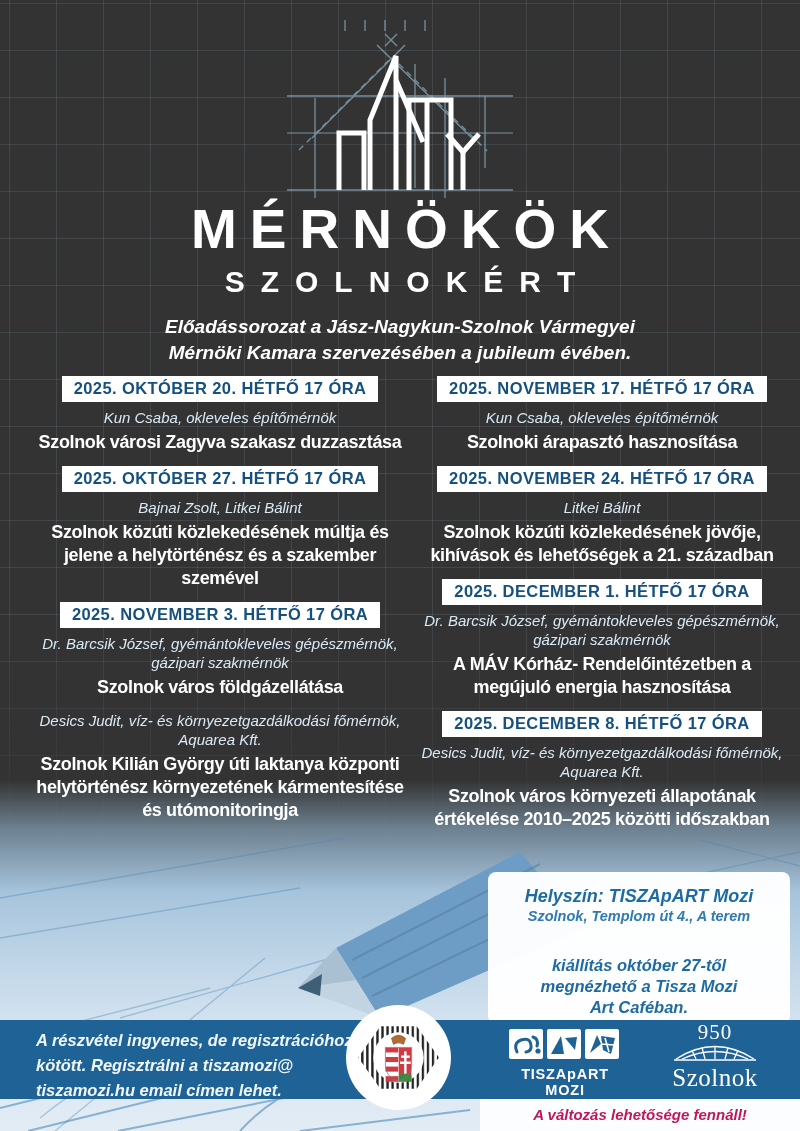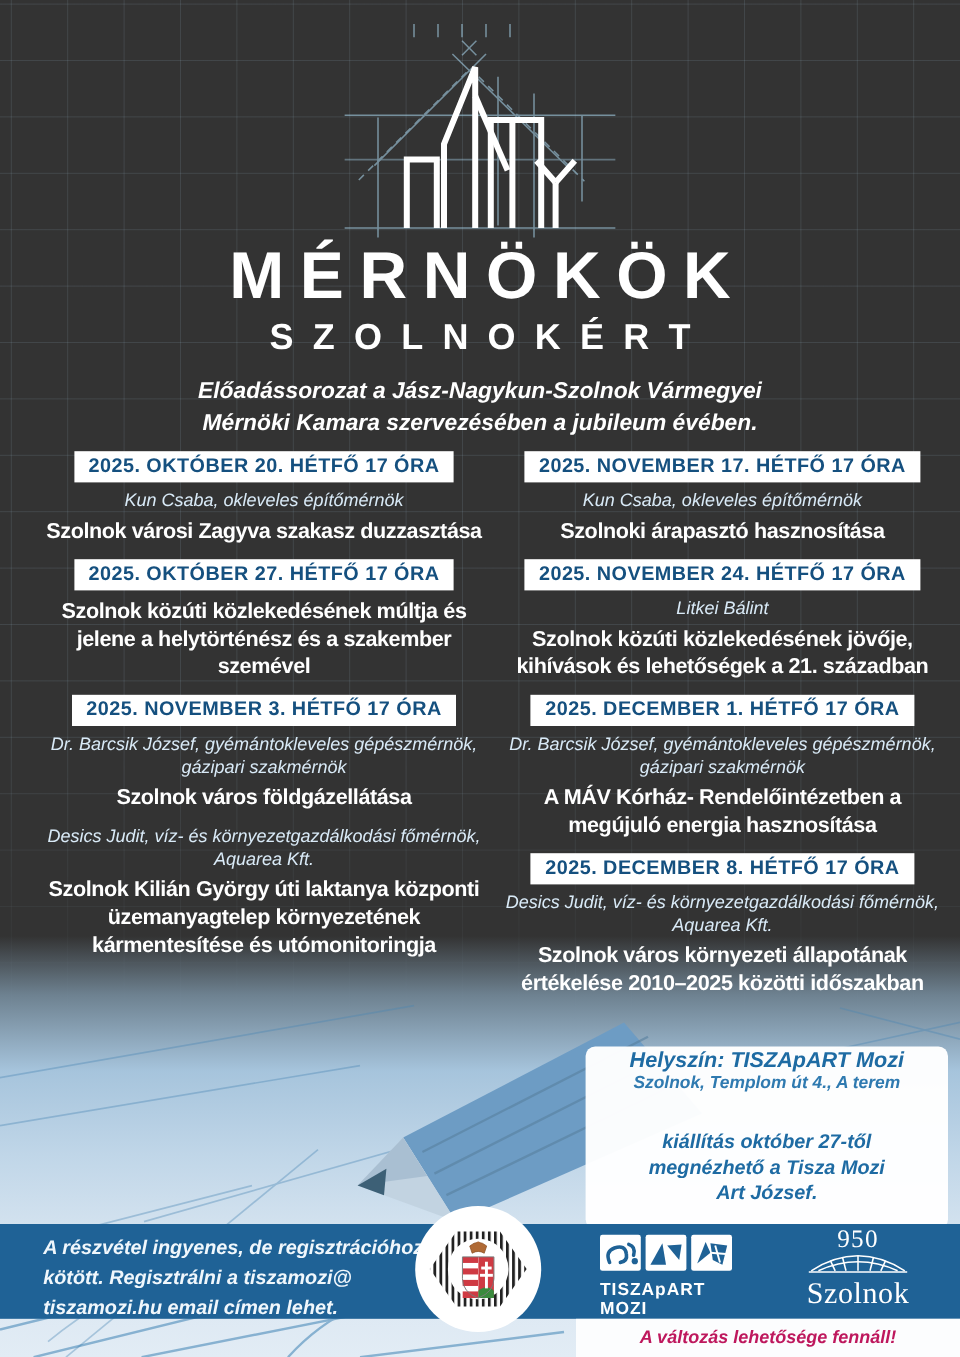--- a/index.html
+++ b/index.html
@@ -45,31 +45,31 @@
   .col-right{left:395px;margin-left:19px;}
   .event{margin-bottom:12px;}
   .date-badge{display:inline-block;background:#ffffff;color:#15507f;
     font-size:16.5px;font-weight:700;letter-spacing:.4px;
     padding:3px 12px 4px;margin-bottom:6px;}
   .speaker{color:#d9eaf7;font-size:15px;font-style:italic;line-height:19px;margin-bottom:4px;}
   .etitle{color:#ffffff;font-size:18px;font-weight:700;letter-spacing:-.35px;line-height:23px;}
   
   .venue-box{position:absolute;left:488px;top:872px;width:302px;height:152px;z-index:5;
     background:rgba(255,255,255,.97);border-radius:8px;text-align:center;
-    box-sizing:border-box;}
+    padding-top:13px;box-sizing:border-box;}
   .venue-line1{color:#1e6ba3;font-size:18px;font-weight:700;font-style:italic;line-height:22px;}
   .venue-line2{color:#2f7ab0;font-size:14.5px;font-weight:600;font-style:italic;line-height:18px;margin-bottom:9px;}
   .venue-note{color:#1e6ba3;font-size:16.5px;font-weight:700;font-style:italic;line-height:21px;}
   
   .bar{position:absolute;left:0;top:1020px;width:800px;height:79px;background:#1f6296;z-index:6;}
   .reg{position:absolute;left:36px;top:8px;width:320px;color:#f0f7fc;
     font-size:16.5px;font-weight:600;font-style:italic;line-height:25px;text-align:left;}
   .badge-circle{position:absolute;left:346px;top:-15px;width:105px;height:105px;
     background:#fff;border-radius:50%;z-index:7;}
-  .tiszapart{position:absolute;left:500px;top:8px;width:130px;}
+  .tiszapart{position:absolute;left:500px;top:8px;width:130px;text-align:center;}
   .tp-label{color:#fff;font-size:14.5px;font-weight:700;letter-spacing:.8px;margin-top:2px;}
   .szolnok950{position:absolute;left:648px;top:2px;width:134px;text-align:center;color:#fff;
     font-family:"Liberation Serif",serif;}
   .sz-950{font-size:21px;line-height:20px;letter-spacing:1px;}
   .sz-name{font-size:25px;line-height:24px;letter-spacing:.5px;}
   
   .tagline-panel{position:absolute;left:480px;top:1099px;width:320px;height:32px;z-index:6;
     background:#fcfdfe;text-align:center;}
   .tagline-panel span{display:inline-block;margin-top:7px;color:#be185d;
     font-size:15px;font-weight:700;font-style:italic;}
@@ -156,30 +156,31 @@
   </p>
 
   <section class="col col-left">
     <article class="event">
       <div class="date-badge">2025. OKTÓBER 20. HÉTFŐ 17 ÓRA</div>
       <div class="speaker">Kun Csaba, okleveles építőmérnök</div>
       <div class="etitle">Szolnok városi Zagyva szakasz duzzasztása</div>
     </article>
     <article class="event">
       <div class="date-badge">2025. OKTÓBER 27. HÉTFŐ 17 ÓRA</div>
+      <div class="speaker">Bajnai Zsolt, Litkei Bálint</div>
       <div class="etitle">Szolnok közúti közlekedésének múltja és jelene a helytörténész és a szakember szemével</div>
     </article>
     <article class="event">
       <div class="date-badge">2025. NOVEMBER 3. HÉTFŐ 17 ÓRA</div>
       <div class="speaker">Dr. Barcsik József, gyémántokleveles gépészmérnök, gázipari szakmérnök</div>
       <div class="etitle">Szolnok város földgázellátása</div>
     </article>
     <article class="event">
       <div class="speaker">Desics Judit, víz- és környezetgazdálkodási főmérnök, Aquarea Kft.</div>
-      <div class="etitle">Szolnok Kilián György úti laktanya központi üzemanyagtelep környezetének kármentesítése és utómonitoringja</div>
+      <div class="etitle">Szolnok Kilián György úti laktanya központi helytörténész környezetének kármentesítése és utómonitoringja</div>
     </article>
   </section>
 
   <section class="col col-right">
     <article class="event">
       <div class="date-badge">2025. NOVEMBER 17. HÉTFŐ 17 ÓRA</div>
       <div class="speaker">Kun Csaba, okleveles építőmérnök</div>
       <div class="etitle">Szolnoki árapasztó hasznosítása</div>
     </article>
     <article class="event">
@@ -199,21 +200,21 @@
     </article>
   </section>
 
   <aside class="venue-box">
     <div class="venue-line1">Helyszín: TISZApART Mozi</div>
     <div class="venue-line2">Szolnok, Templom út 4., A terem</div>
     <div class="venue-note">
       <br>
       <span>kiállítás október 27-től</span><br>
       <span>megnézhető a Tisza Mozi</span><br>
-      <span>Art József.</span>
+      <span>Art Caféban.</span>
     </div>
   </aside>
 
   <footer class="bar">
     <div class="reg">
       <div>A részvétel ingyenes, de regisztrációhoz</div>
       <div>kötött. Regisztrálni a tiszamozi@</div>
       <div>tiszamozi.hu email címen lehet.</div>
     </div>
 

